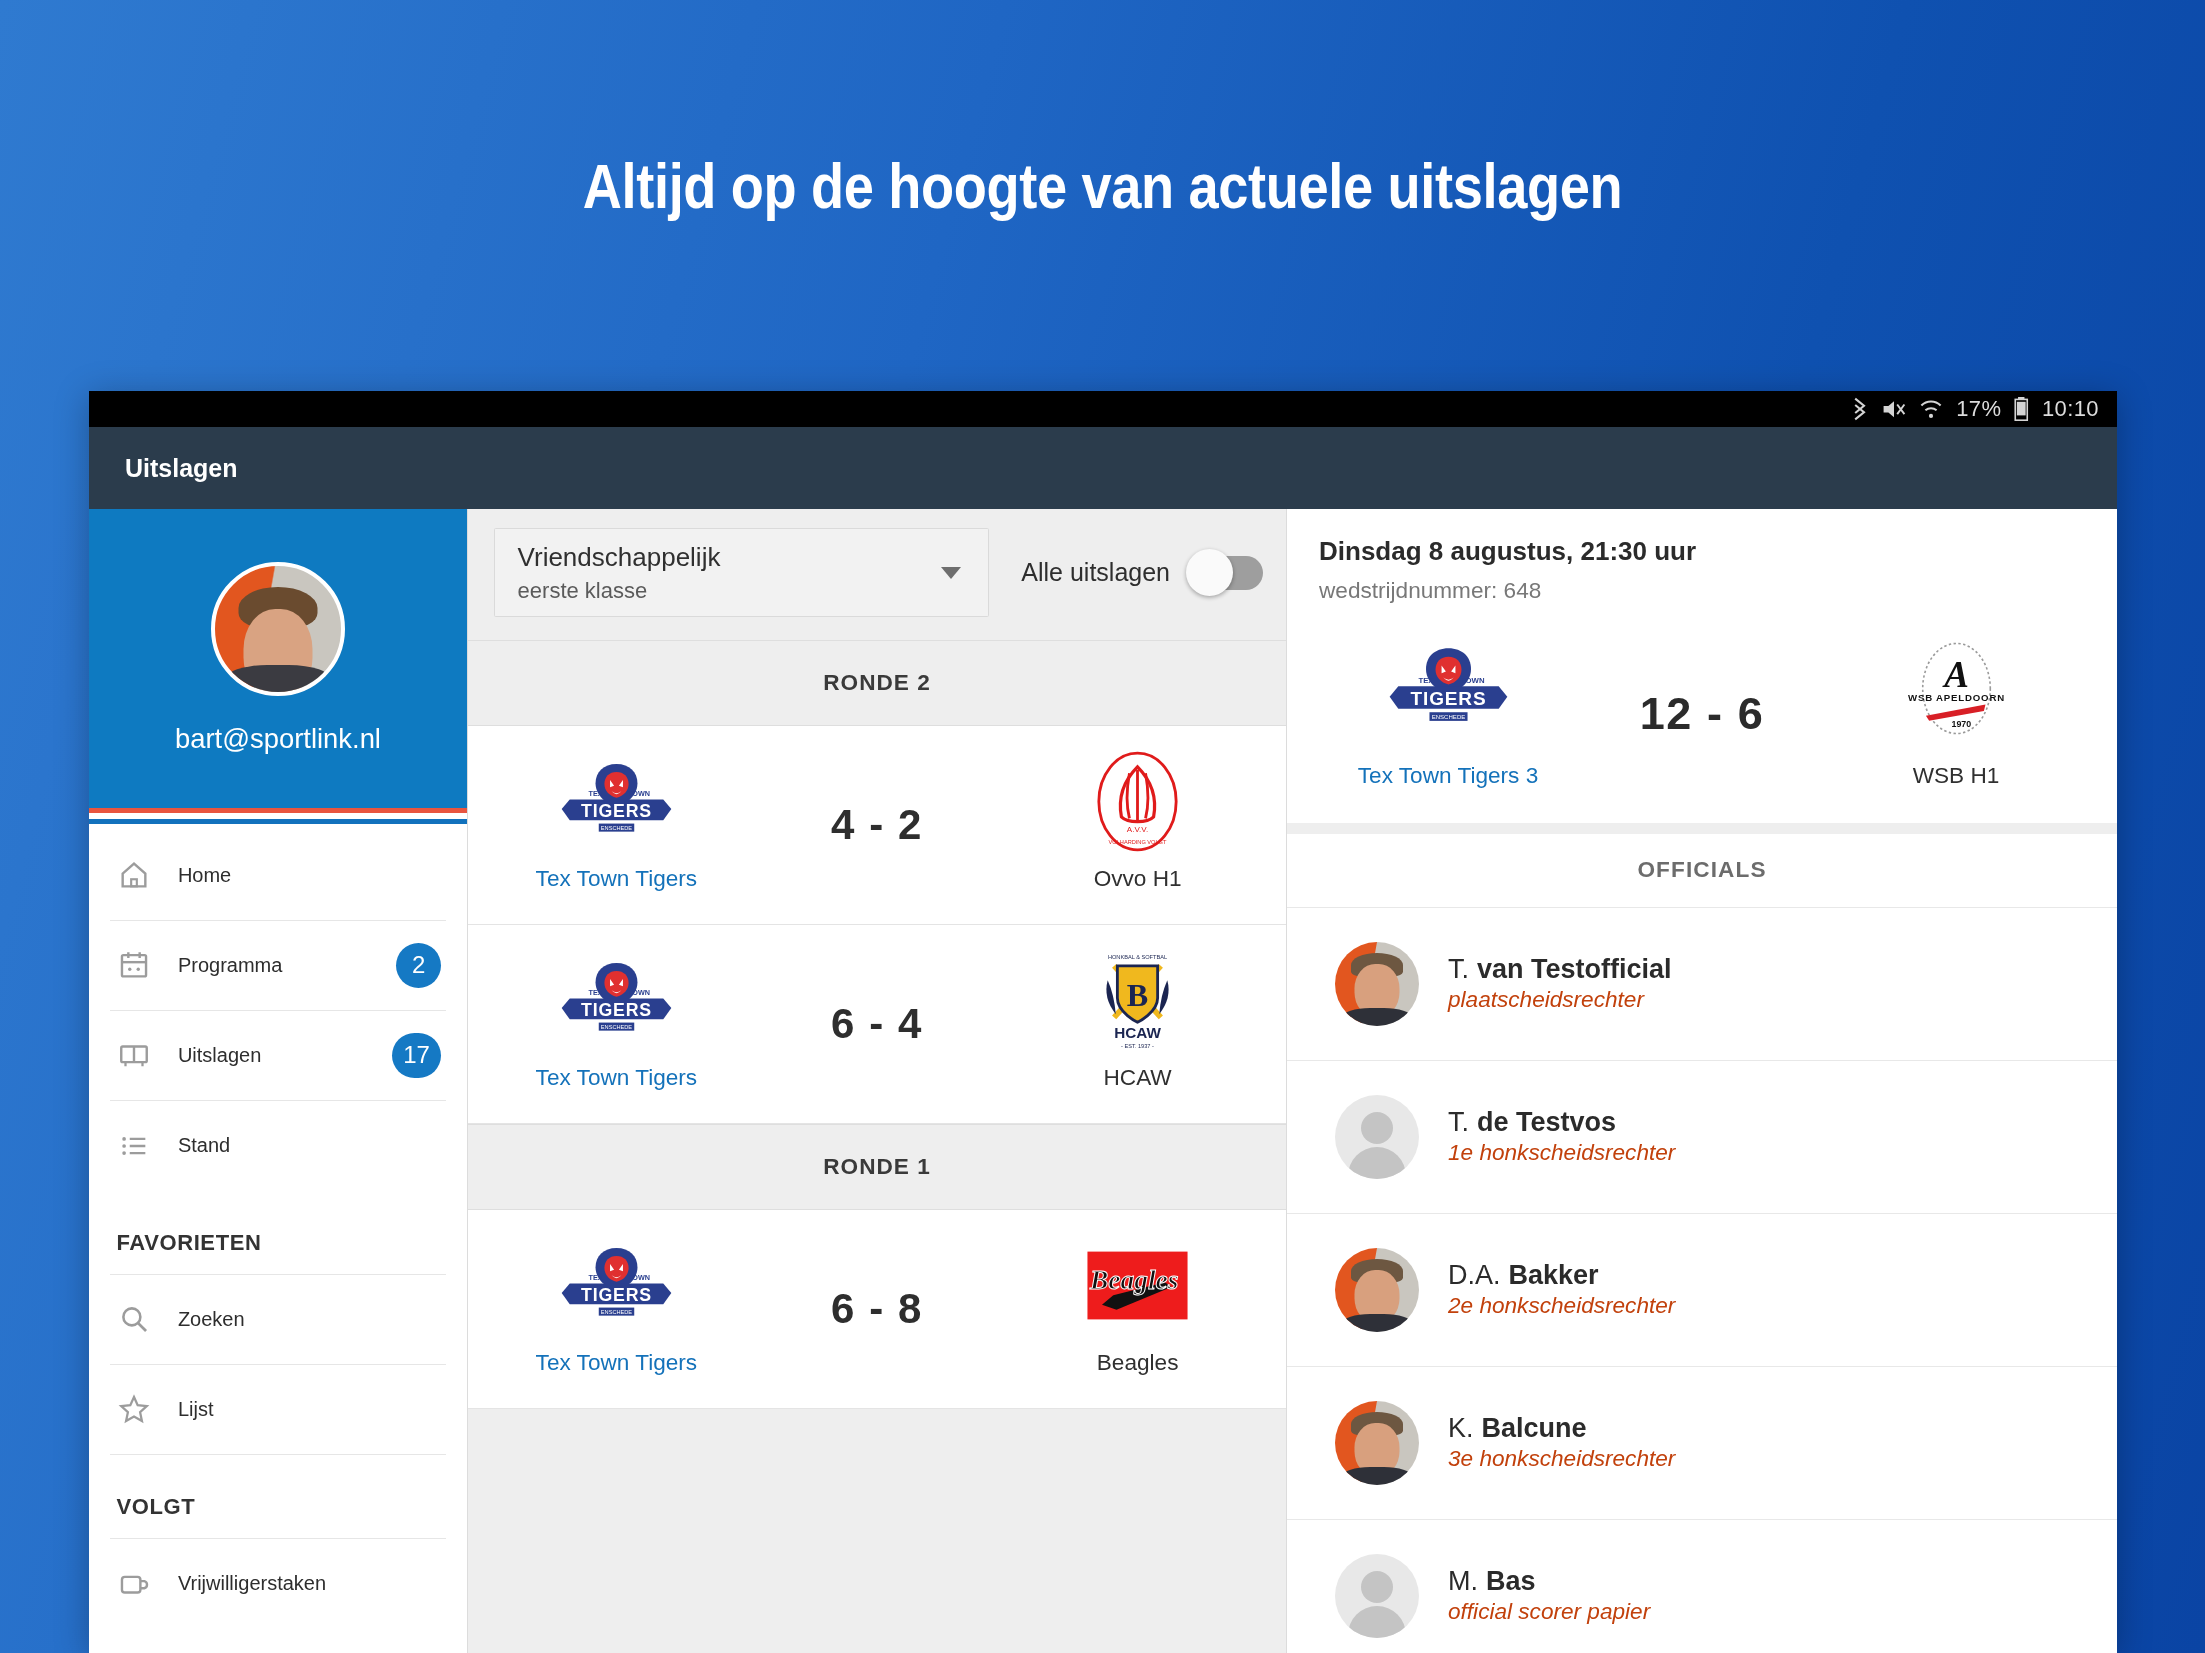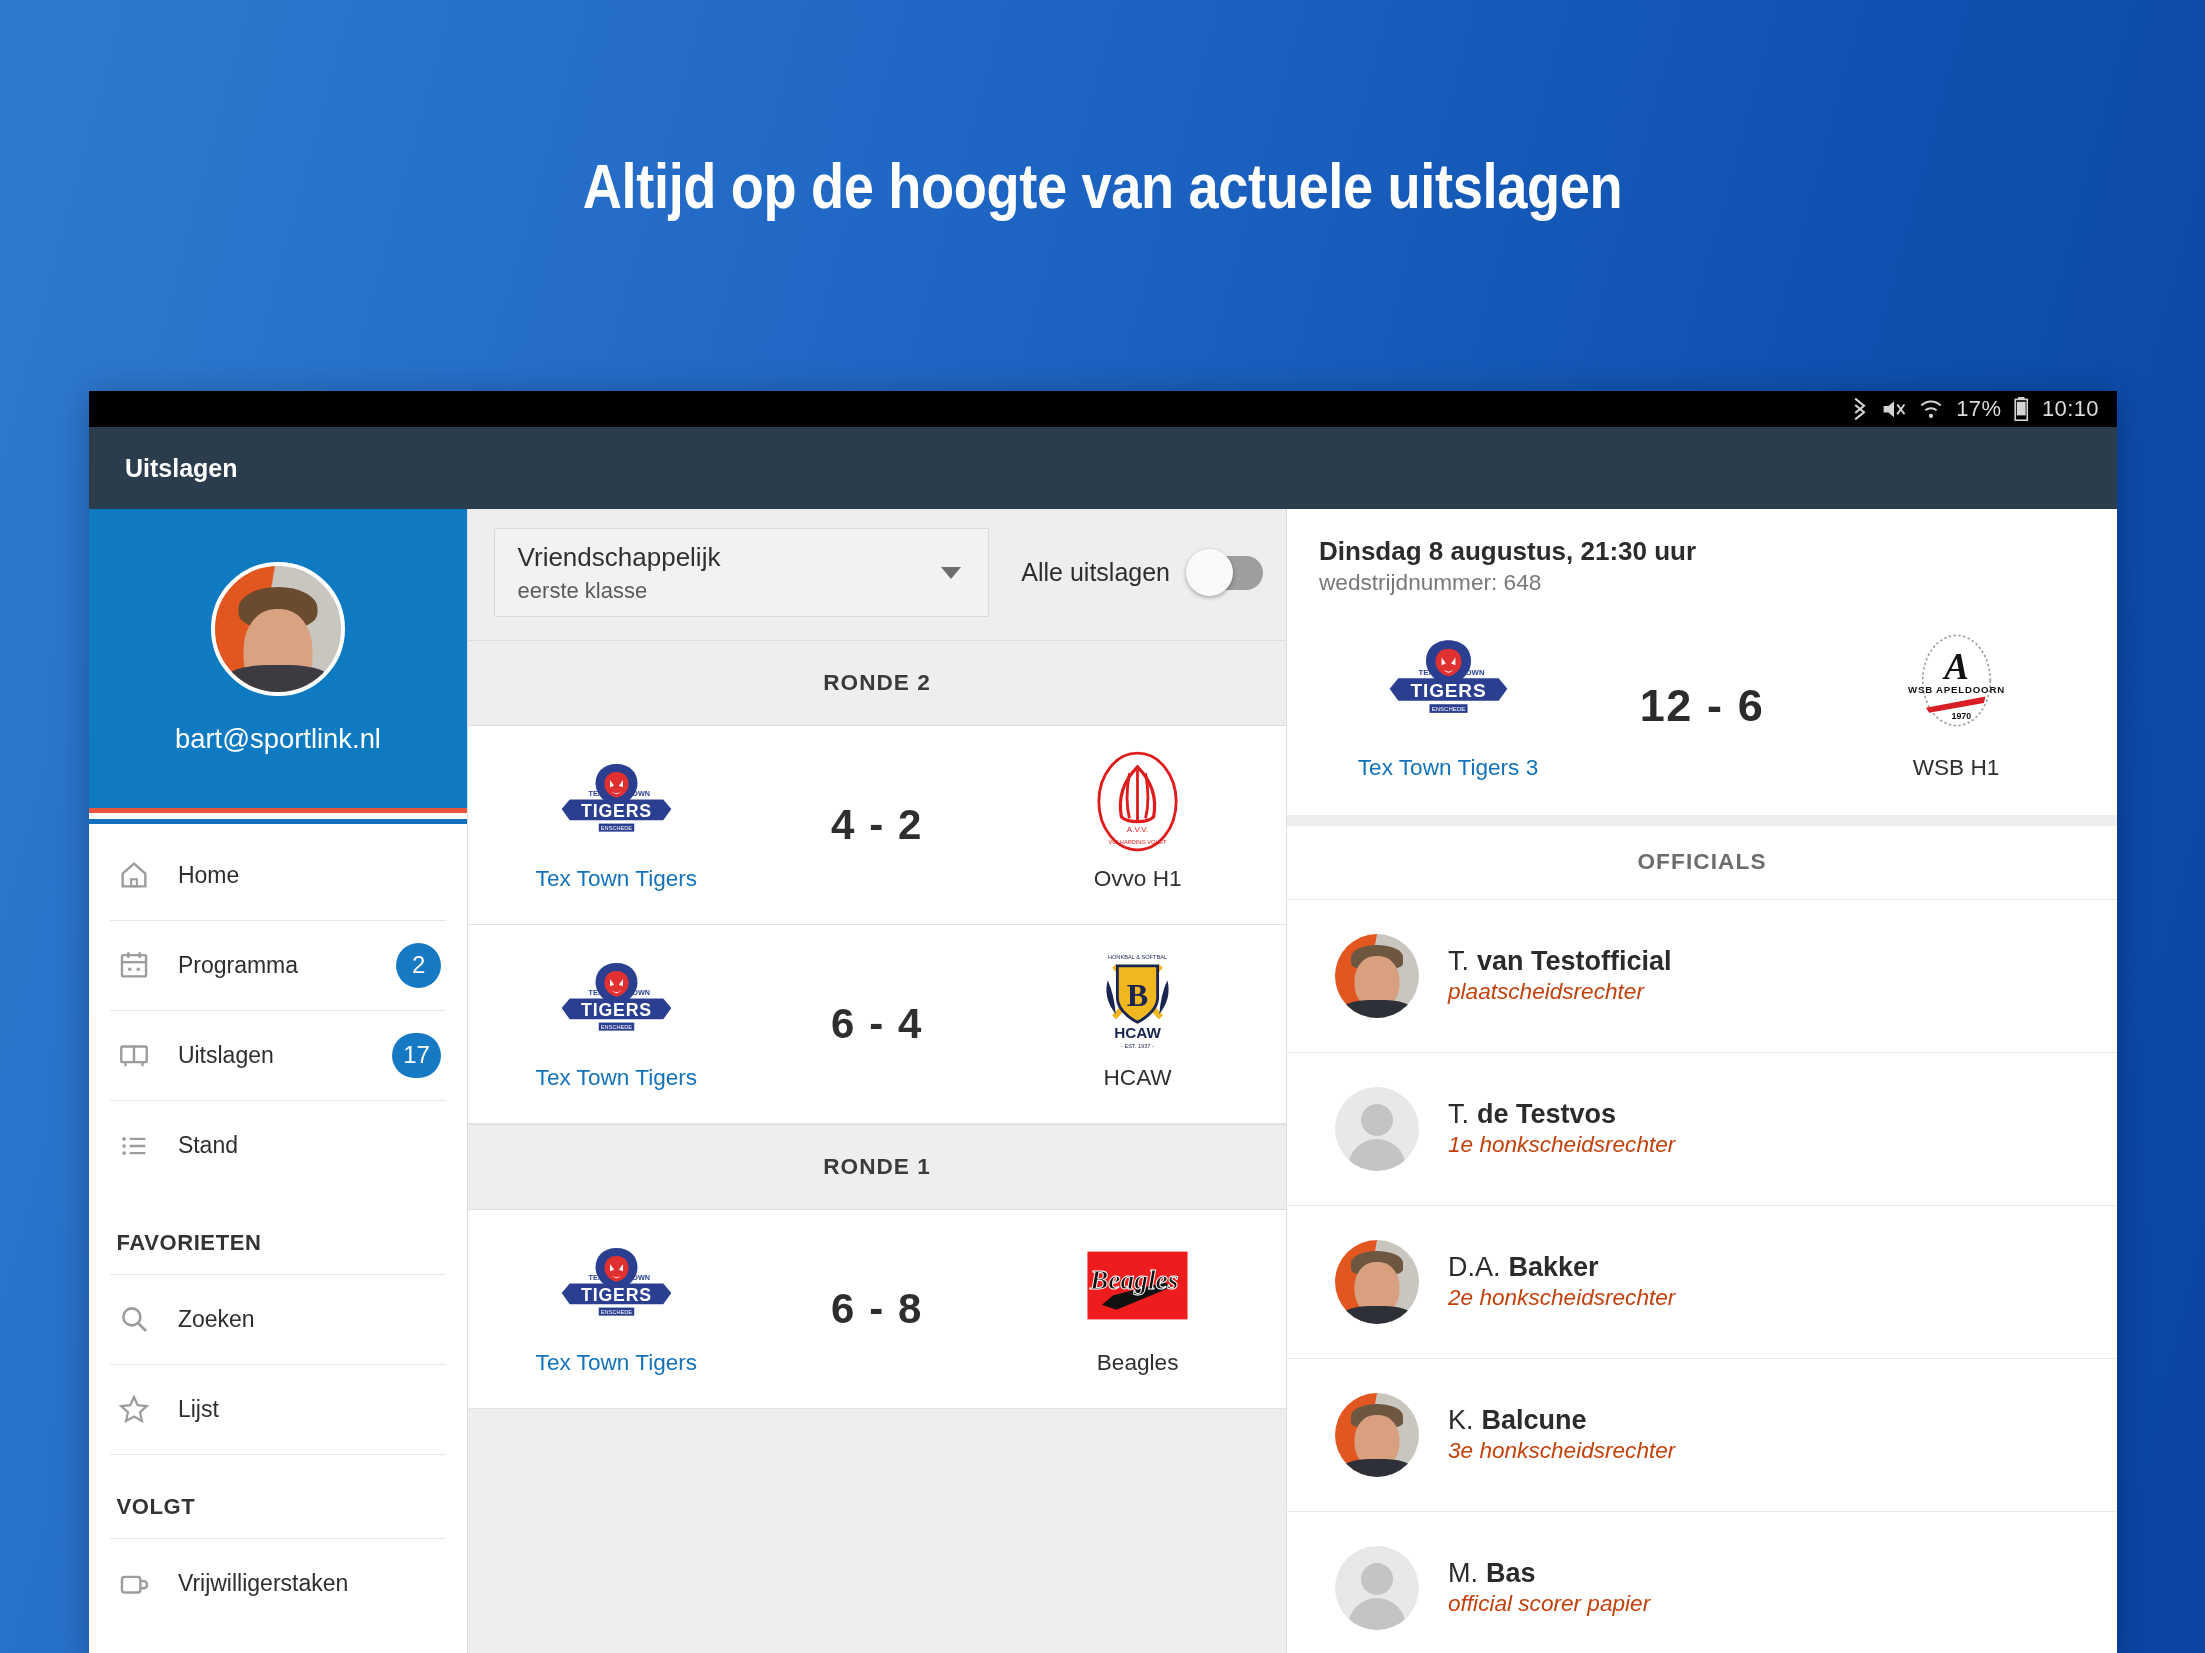--- a/index.html
+++ b/index.html
@@ -89,21 +89,21 @@
   .flagstripe i.b { background: #1272bd; }
 
   .nav { padding: 0 21px; }
   .nav-group { padding-top: 6.5px; }
   .nav-item {
     display: flex; align-items: center; gap: 27.4px;
     height: 90px; border-bottom: 1.6px solid #e6e6e6;
     padding-left: 6.5px;
   }
   .nav-item:last-child { border-bottom: none; }
-  .nav-label { font-size: 23px; color: #2e2e2e; flex: 1; }
+  .nav-label { font-size: 20px; color: #2e2e2e; flex: 1; }
   .nav-icon { width: 34px; height: 34px; flex: none; color: #9c9c9c; }
   .nav-icon svg { width: 34px; height: 34px; display: block; }
   .badge {
     min-width: 45px; height: 45px; border-radius: 22.6px;
     background: #1579c4; color: #ffffff;
     font-size: 24px; display: flex; align-items: center; justify-content: center;
     padding: 0 11.3px; margin-right: 4.8px;
   }
   .nav-section {
     font-size: 22px; font-weight: bold; color: #333333;
@@ -173,21 +173,21 @@
     font-size: 42px; font-weight: bold; color: #2e2e2e;
     letter-spacing: 1.6px;
   }
 
   
   .detail { flex: 1; background: #ffffff; overflow: hidden; }
   .detail-head {
     padding: 27.4px 32px 21px 32px; background: #ffffff;
   }
   .detail-date { font-size: 26px; font-weight: bold; color: #2b2b2b; }
-  .detail-num { font-size: 22.6px; color: #787878; margin-top: 3px; }
+  .detail-num { font-size: 22.6px; color: #787878; margin-top: 11px; }
   .detail-match {
     display: flex; align-items: center; padding: 14.5px 32px 34px 32px;
     border-bottom: 11.3px solid #eeeeee;
   }
   .detail-team {
     width: 258px; display: flex; flex-direction: column;
     align-items: center; gap: 26px;
   }
   .detail-logo { width: 145px; height: 97px; display: flex; align-items: center; justify-content: center; }
   .detail-score {

